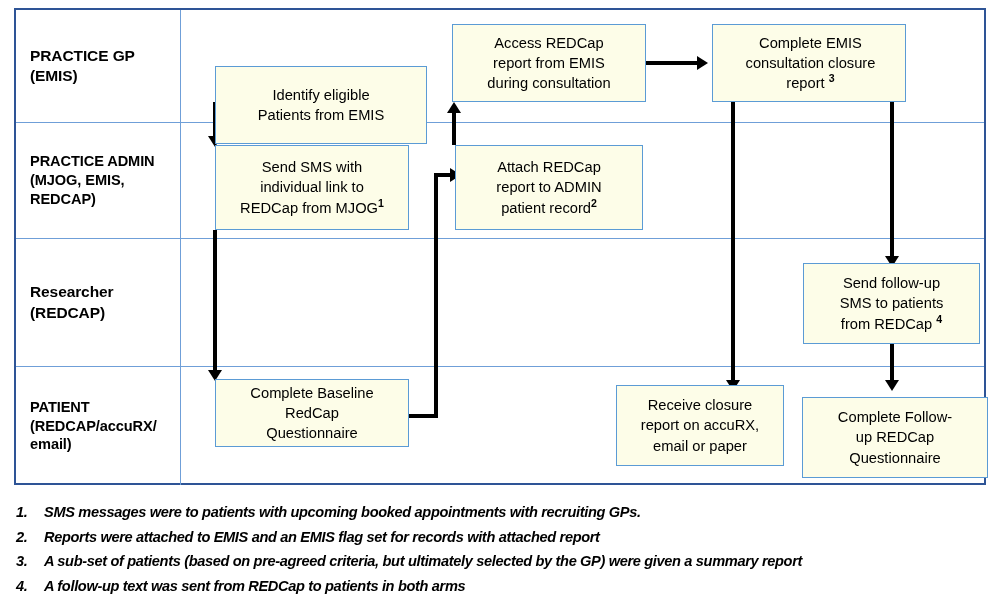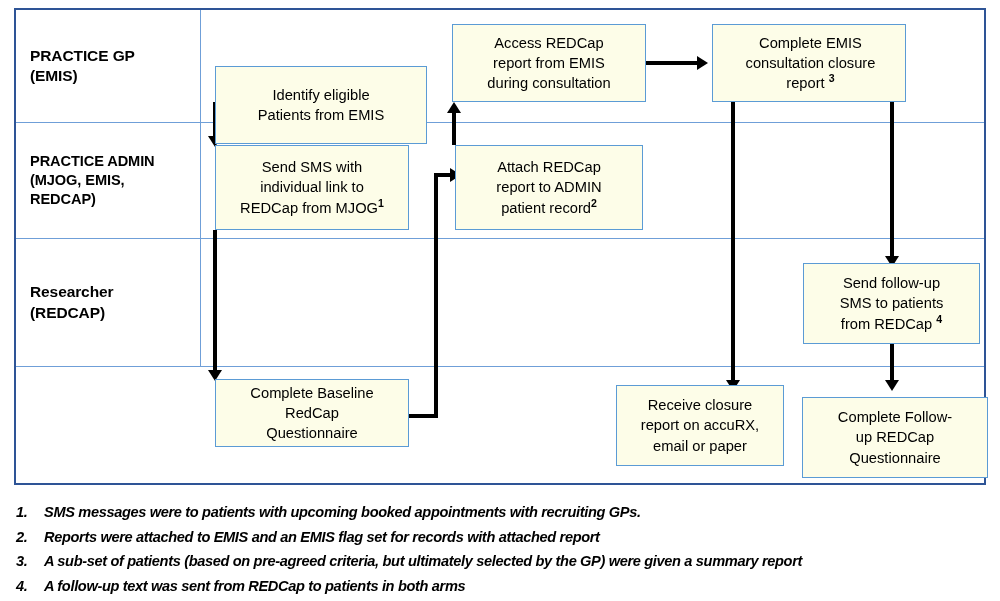--- a/index.html
+++ b/index.html
@@ -37,21 +37,21 @@
   .lane-0 { top: 0;     height: 112px; }
   .lane-1 { top: 112px; height: 116px; }
   .lane-2 { top: 228px; height: 128px; }
   .lane-3 { top: 356px; height: 119px; }
 
   .lane-header {
     position: absolute;
     left: 0;
     top: 0;
     bottom: 0;
-    width: 185px;
+    width: 165px;
     box-sizing: border-box;
     border-right: 1px solid #6F9FD8;
     display: flex;
     align-items: center;
     padding: 0 8px 0 14px;
   }
   .lane-header-text {
     font-weight: bold;
     font-size: 15.5px;
     line-height: 1.30;
@@ -173,20 +173,27 @@
     <div class="lane-header">
       <div class="lane-header-text">
         <div>Researcher</div>
         <div>(REDCAP)</div>
       </div>
     </div>
     <div class="lane-body"></div>
   </div>
 
   <div class="lane lane-3">
+    <div class="lane-header">
+      <div class="lane-header-text small">
+        <div>PATIENT</div>
+        <div>(REDCAP/accuRX/</div>
+        <div>email)</div>
+      </div>
+    </div>
     <div class="lane-body"></div>
   </div>
 
   <div class="conn conn-v" style="left:197px; top:92px; height:40px;"></div>
   <div class="arrowhead arrow-down" style="left:191.5px; top:126px;"></div>
 
   <div class="conn conn-v" style="left:197px; top:220px; height:148px;"></div>
   <div class="arrowhead arrow-down" style="left:191.5px; top:360px;"></div>
 
   <div class="conn conn-h" style="left:390px; top:404px; width:32px;"></div>

